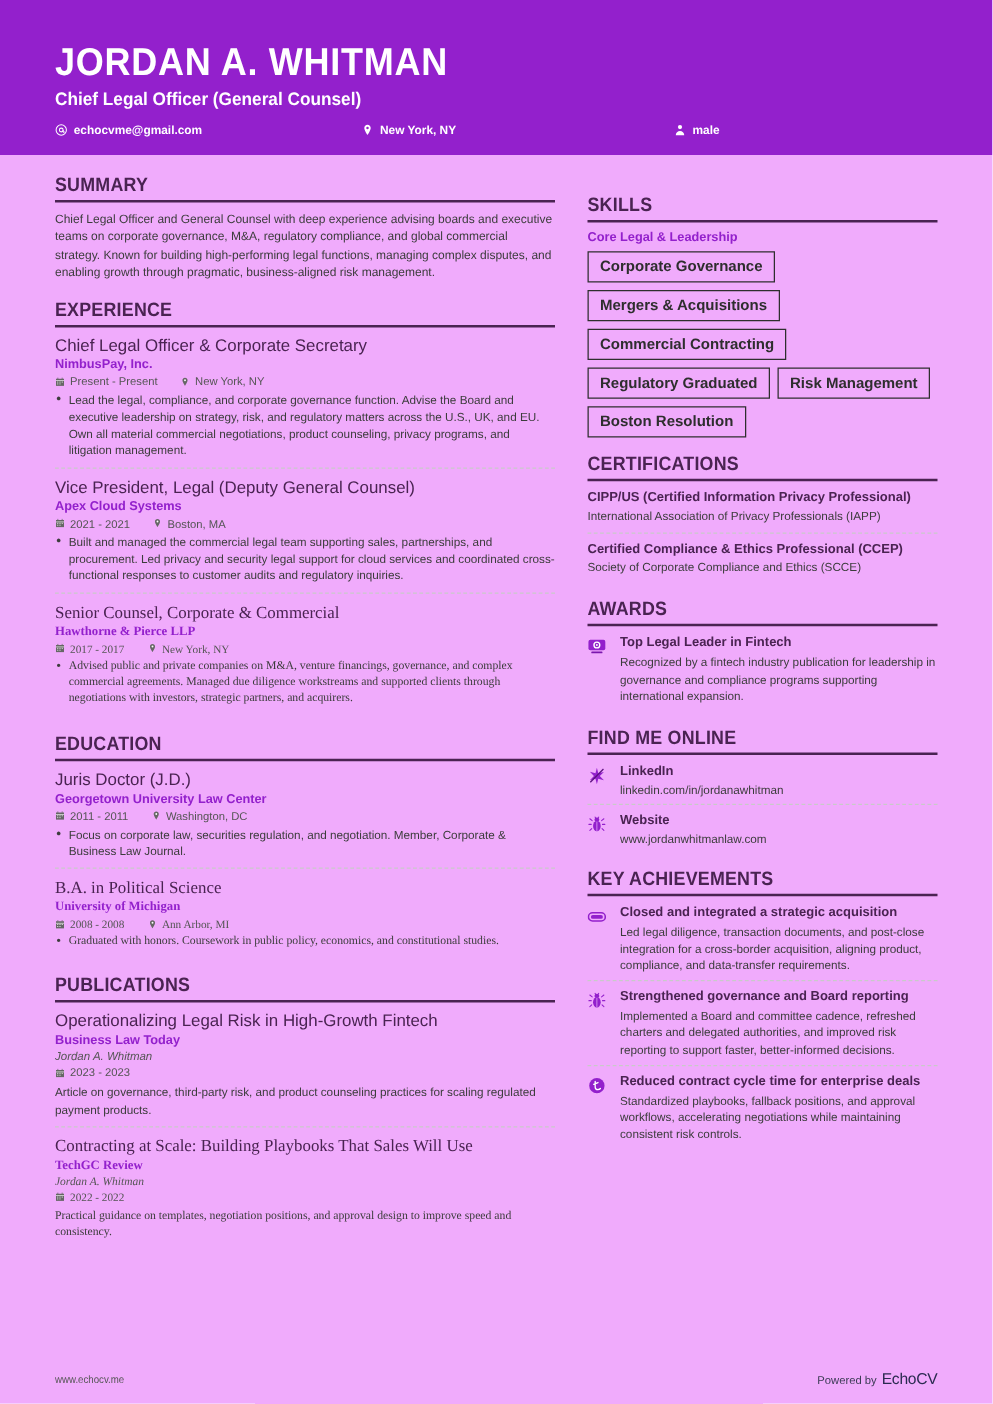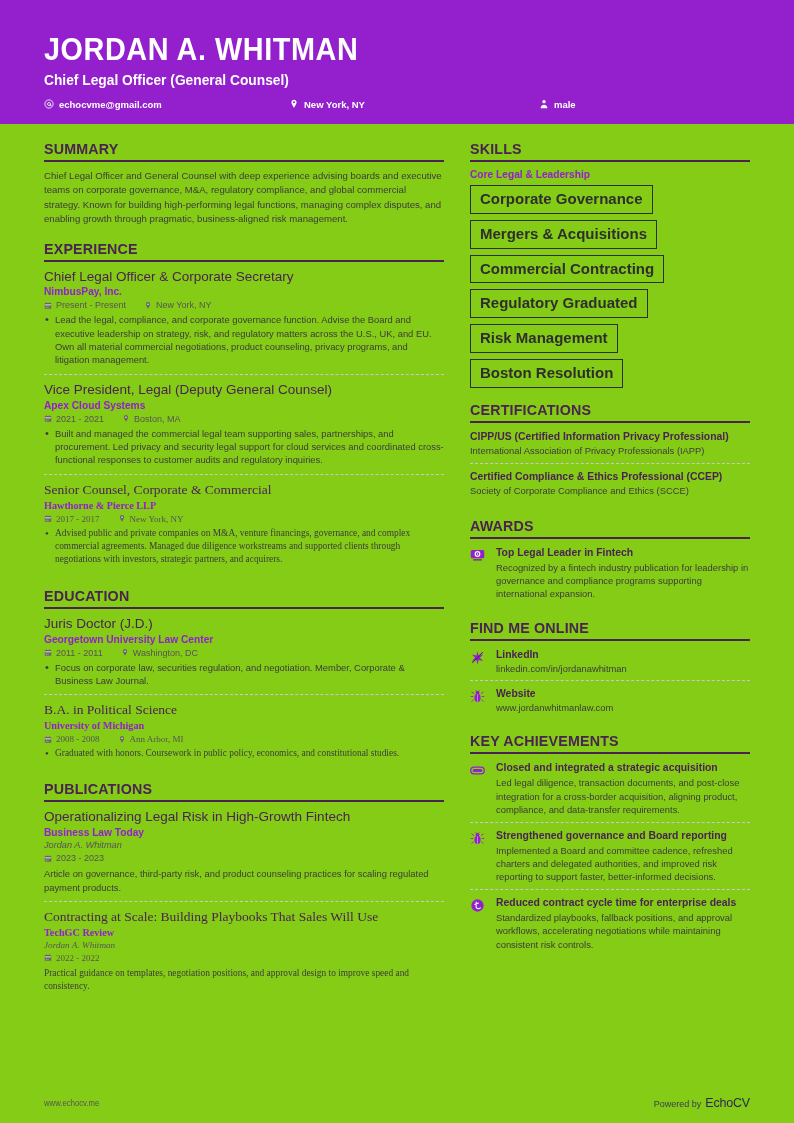--- a/index.html
+++ b/index.html
@@ -3,21 +3,21 @@
 <meta charset="utf-8">
 <style>
   * { box-sizing: border-box; margin: 0; padding: 0; }
   html, body {
     width: 794px;
     height: 1123px;
     background: #ffffff;
     font-family: "Liberation Sans", sans-serif;
     color: #333;
   }
-  .page { position: relative; width: 794px; height: 1123px; background:#84cc16; overflow:hidden; }
+  .page { position: relative; width: 794px; height: 1123px; background:#f0abfc; overflow:hidden; }
 
   
   .header {
     background: #9320cc;
     height: 124px;
     padding: 34px 44px 0 44px;
     color: #fff;
   }
   .name {
     font-size: 31px;
@@ -43,21 +43,21 @@
   }
   .contact-item { display: flex; align-items: center; gap: 5px; }
   .contact-item.c0 { width: 245px; }
   .contact-item.c1 { width: 250px; }
   .ci-ico { display:inline-flex; width:10px; height:10px; align-items:center; justify-content:center; }
   .ci-ico svg { display:block; }
 
   
   .body { display: flex; padding: 16px 44px 0 44px; gap: 26px; }
   .col-left { width: 400px; }
-  .col-right { width: 280px; }
+  .col-right { width: 280px; margin-top: 16px; }
 
   .sec { margin-bottom: 13px; }
   .sec-title {
     font-size: 15.5px;
     font-weight: 700;
     color: #4a2352;
     letter-spacing: 0.2px;
     transform: scaleX(0.92);
     transform-origin: left center;
     font-family: "Liberation Sans Narrow", "Liberation Sans", sans-serif;
@@ -91,21 +91,21 @@
     font-size: 11px; color: #3c3c3c;
   }
   .pub-desc { font-size: 9.4px; line-height: 1.42; color: #3c3c3c; margin-top: 4px; }
 
   
   .skill-group-label { font-size: 10.2px; font-weight: 700; color: #9320cc; margin-bottom: 5px; }
   .skill-tags { display: flex; flex-wrap: wrap; gap: 6px; }
   .skill-tag {
     border: 1px solid #2e2e2e;
     padding: 4px 9px;
-    font-size: 15px;
+    font-size: 12px;
     font-weight: 700;
     color: #2e2e2e;
     white-space: nowrap;
     line-height: 1.25;
   }
 
   .cert { padding-bottom: 6px; margin-bottom: 6px; border-bottom: 1px dashed #c9c9c9; }
   .cert.last { border-bottom: none; }
   .cert-name { font-size: 10.4px; font-weight: 700; color: #4a2352; line-height: 1.25; }
   .cert-issuer { font-size: 9.4px; color: #3c3c3c; margin-top: 2px; line-height: 1.35; }

